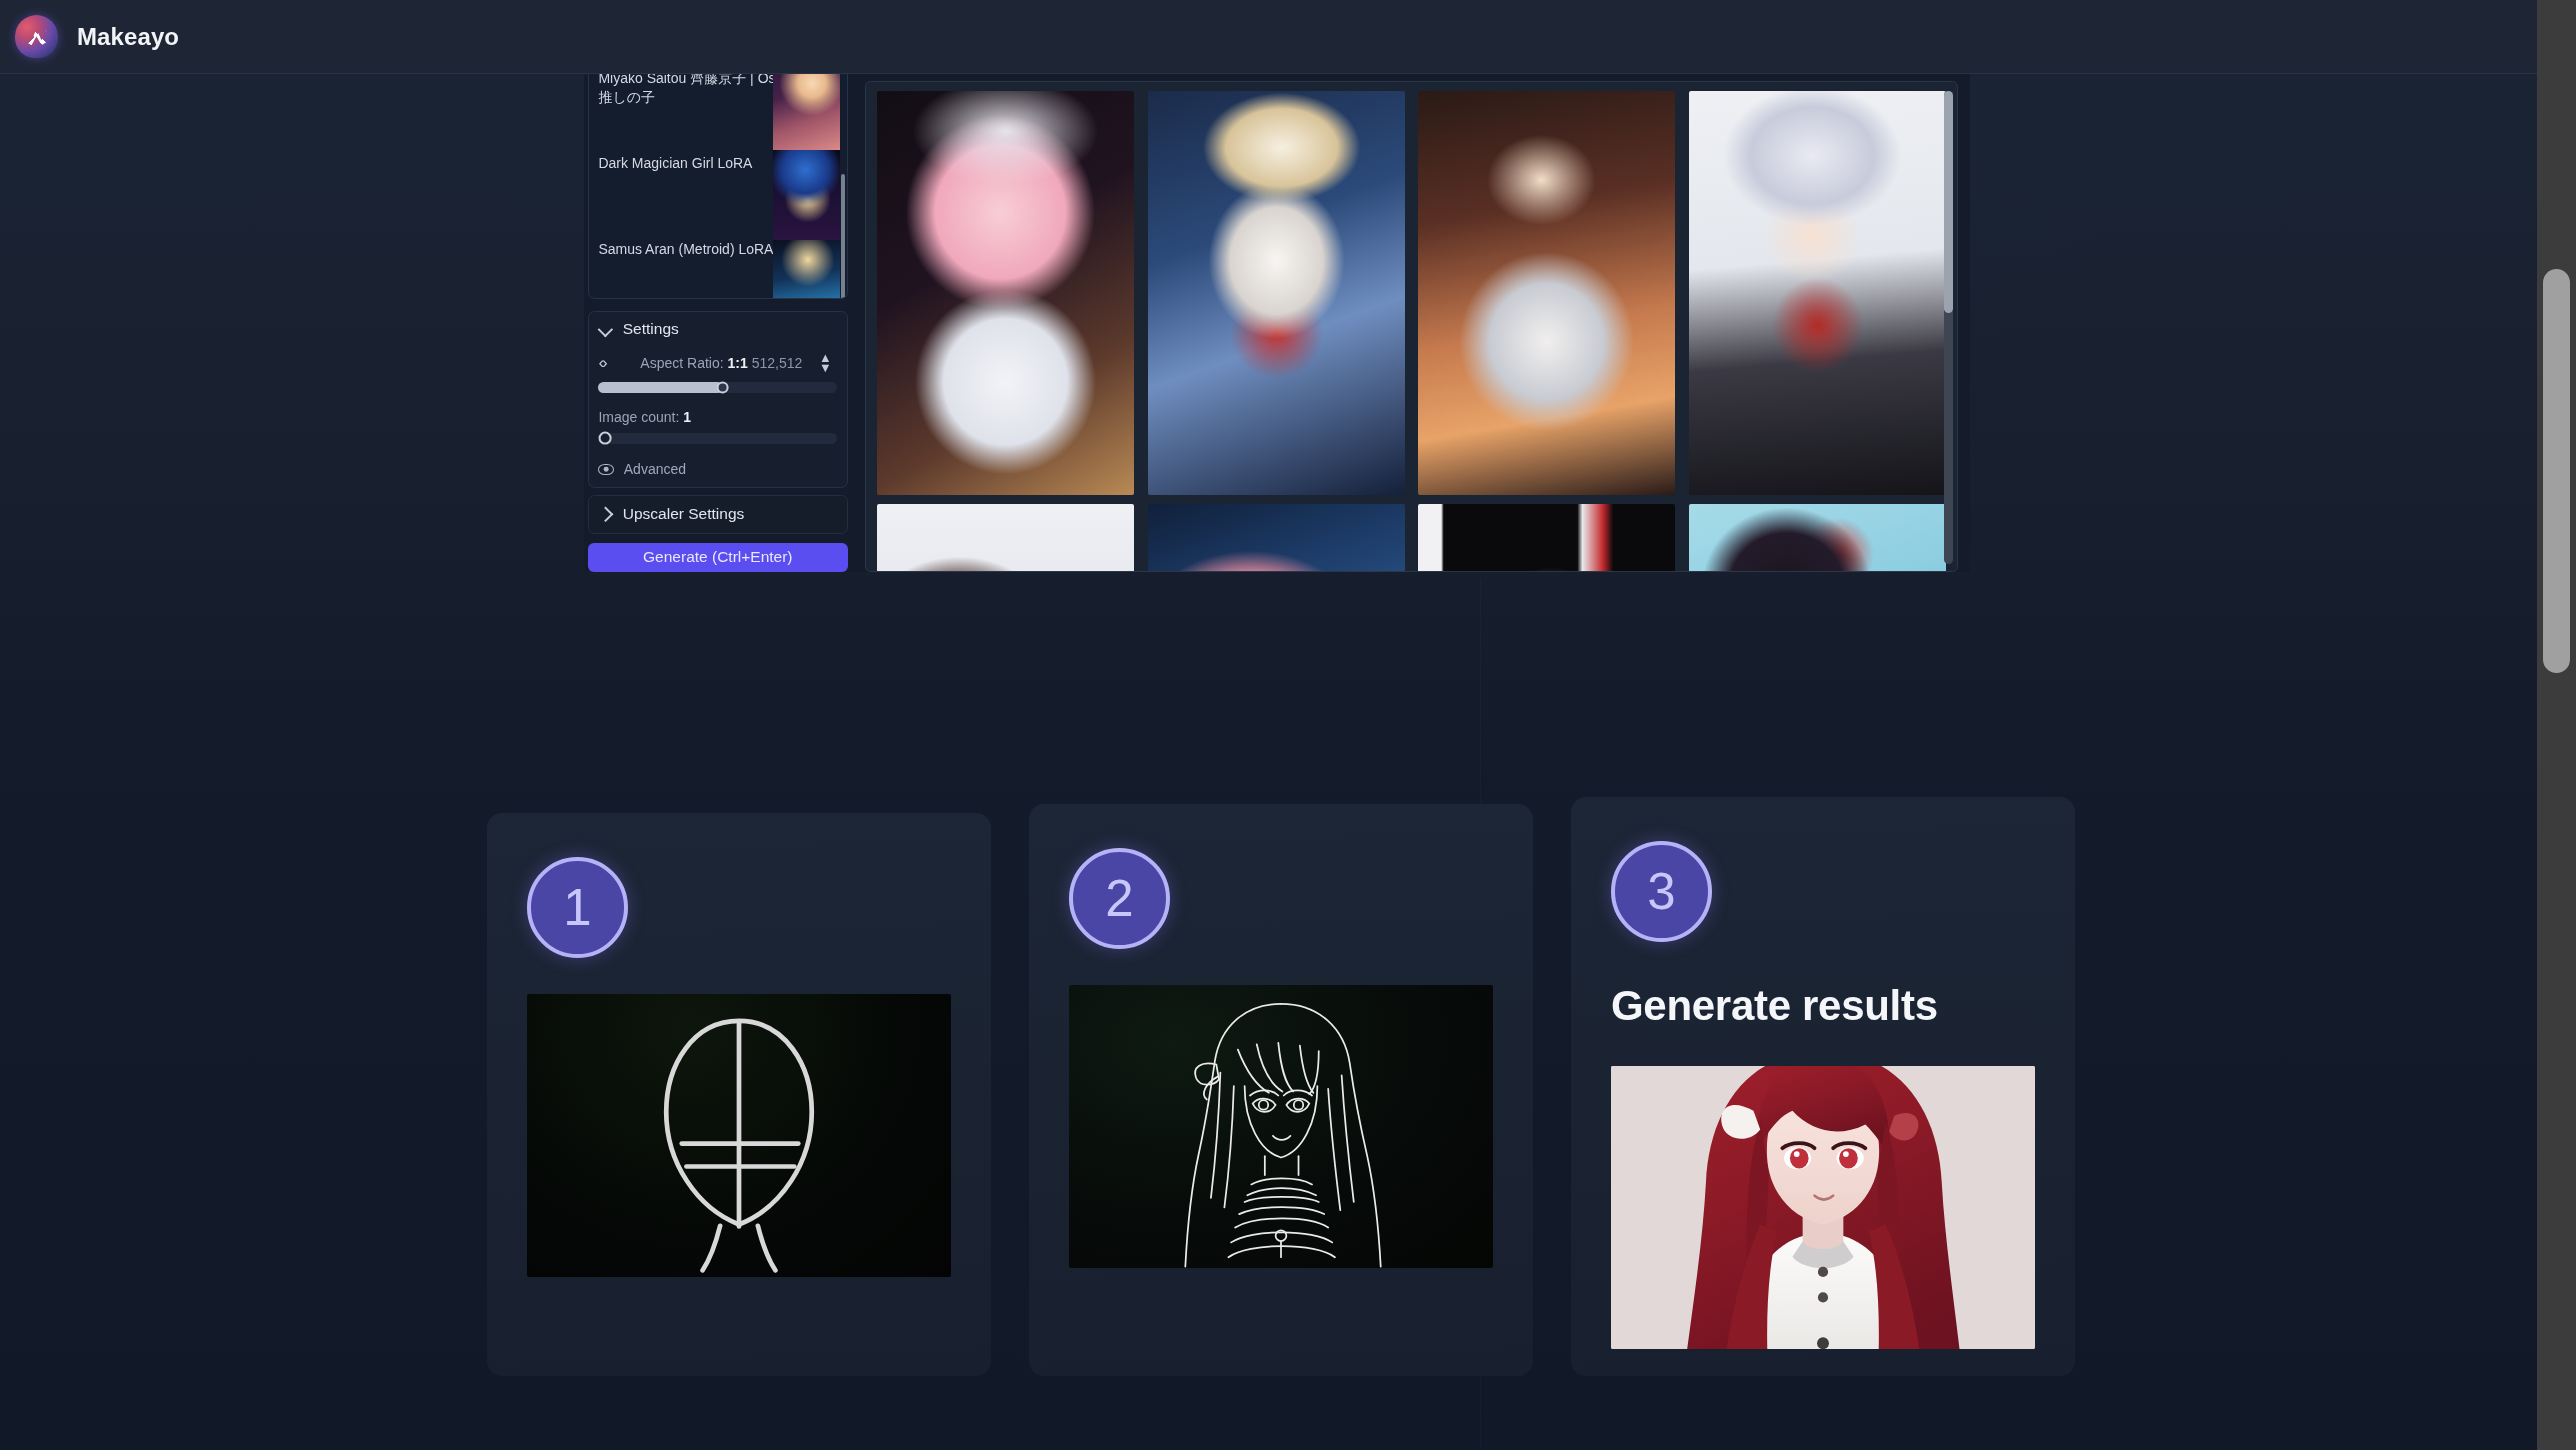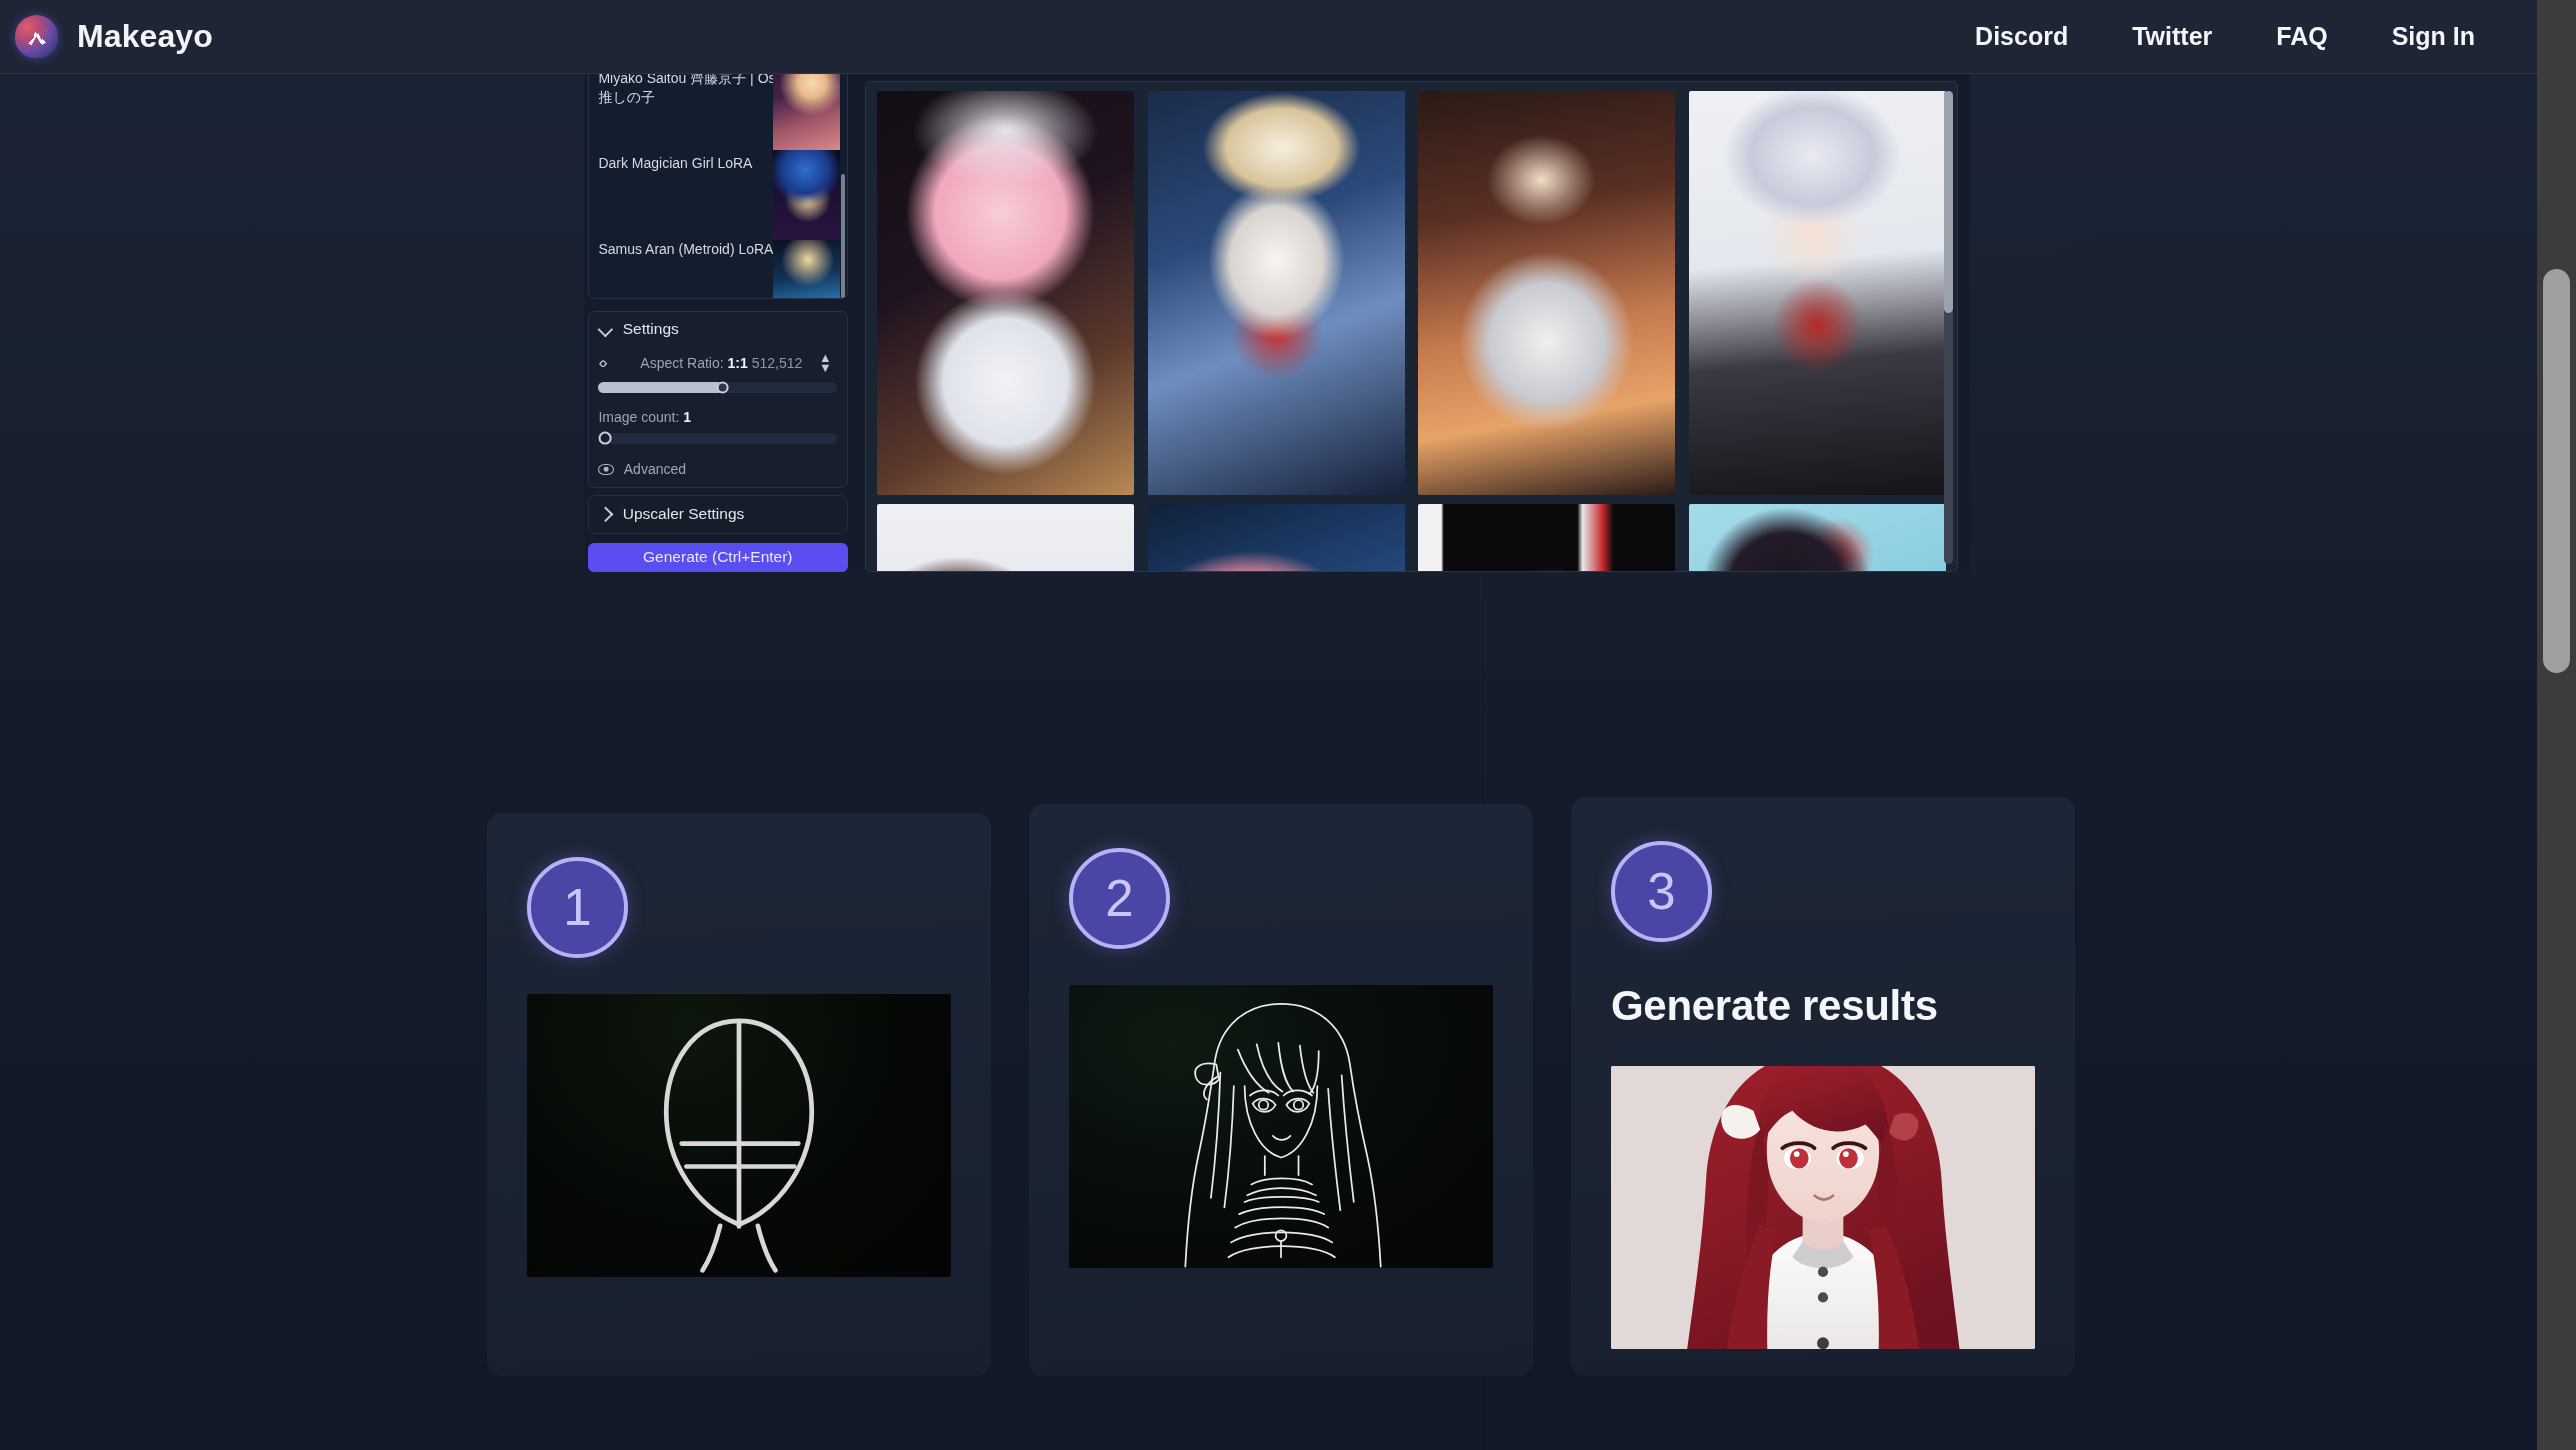--- a/index.html
+++ b/index.html
@@ -39,21 +39,21 @@
   .logo-mark::after {
     content: ""; position: absolute; left: 50%; top: 50%;
     transform: translate(-50%,-50%);
     width: 31px; height: 19px;
     background:
       linear-gradient(135deg, transparent 44%, #fff 45%, #fff 56%, transparent 57%),
       linear-gradient(45deg, transparent 44%, #fff 45%, #fff 56%, transparent 57%);
     clip-path: polygon(0 55%, 18% 18%, 34% 70%, 50% 10%, 66% 70%, 82% 18%, 100% 55%, 88% 74%, 66% 96%, 50% 48%, 34% 96%, 12% 74%);
   }
   .logo-text {
-    margin-left: 19px; color: #f2f4f8; font-size: 32px; font-weight: 700;
+    margin-left: 19px; color: #f2f4f8; font-size: 24px; font-weight: 700;
     letter-spacing: 0.1px;
   }
   .nav-right {
     margin-left: auto; display: flex; align-items: center;
     gap: 0; padding-right: 30px;
   }
   .nav-link {
     color: #f4f6fa; font-size: 25px; font-weight: 600;
     padding: 9.4px 32px; text-decoration: none; white-space: nowrap;
   }
@@ -269,26 +269,20 @@
 </head>
 <body>
 
 <div class="page-bg"></div>
 <div class="seam"></div>
 
 <div class="navbar">
   <div class="nav-left">
     <div class="logo-mark"></div>
     <div class="logo-text">Makeayo</div>
-  </div>
-  <div class="nav-right">
-    <a class="nav-link" href="#">Discord</a>
-    <a class="nav-link" href="#">Twitter</a>
-    <a class="nav-link" href="#">FAQ</a>
-    <a class="nav-link" href="#">Sign In</a>
   </div>
 </div>
 
 <div class="embed">
   <div class="embed-inner">
 
     <div class="embed-left">
 
       <div class="lora-panel">
         <div class="lora-list">

